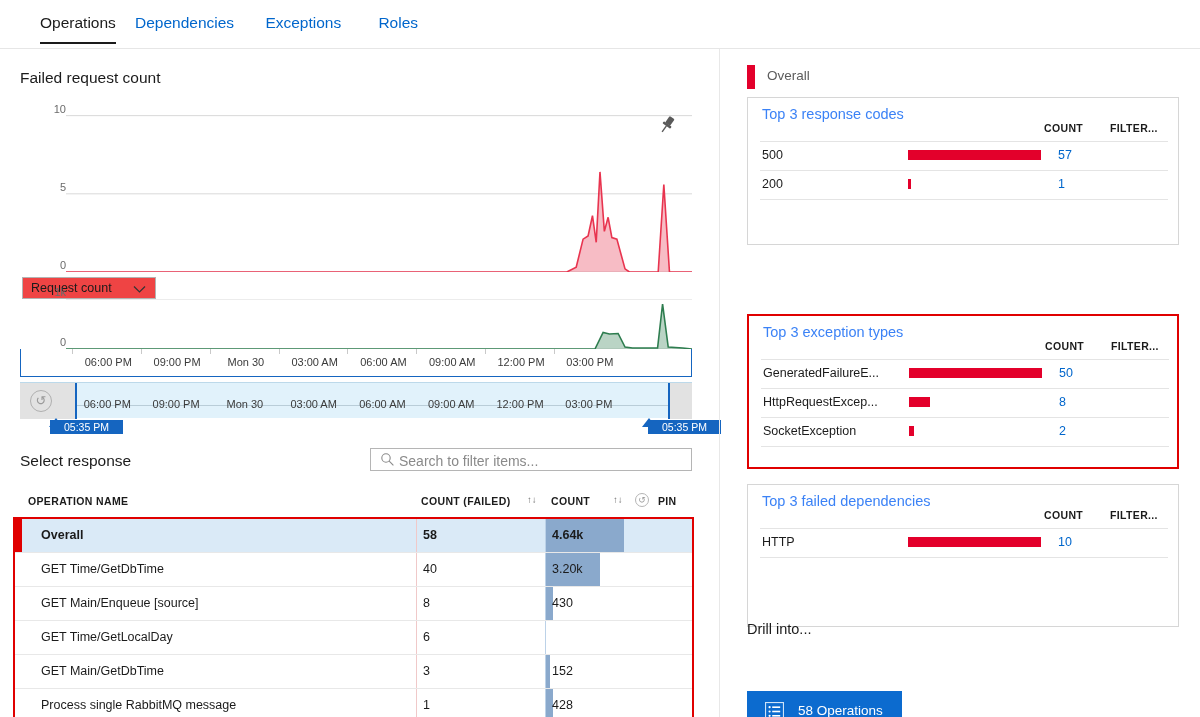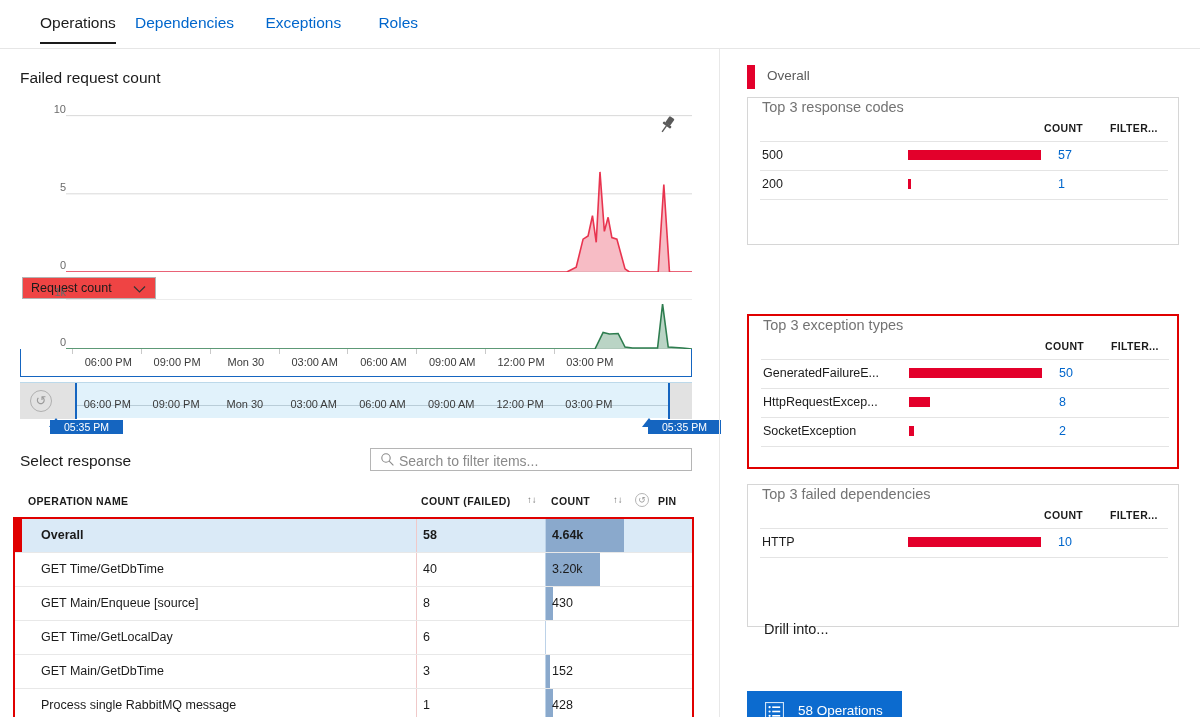--- a/index.html
+++ b/index.html
@@ -129,29 +129,29 @@
   #rightpane { position: absolute; top: 49px; left: 720px; width: 480px; height: 668px; }
   #overall-chip { position: absolute; left: 27px; top: 16px; height: 24px; }
   #overall-chip .swatch { position: absolute; left: 0; top: 0; width: 8px; height: 24px; background: #e3002b; }
   #overall-chip .lbl { position: absolute; left: 20px; top: 3px; font-size: 13.5px; color: #5c5c5c; }
 
   .card {
     position: absolute; left: 27px; width: 432px;
     border: 1px solid #d6d6d6; background: #fff;
   }
   .card.highlight { border: 2px solid #e00000; }
-  .card .ctitle { position: absolute; left: 14px; top: 1px; font-size: 14.5px; color: #737373; }
+  .card .ctitle { position: absolute; left: 14px; top: 8px; font-size: 14.5px; color: #3b82f6; }
   .card .ch { position: absolute; top: 24px; font-size: 10.5px; font-weight: bold; letter-spacing: .35px; color: #1b1b1b; }
   .card .hr { position: absolute; left: 12px; width: 408px; height: 1px; background: #e4e4e4; }
   .crow { position: absolute; left: 0; width: 100%; height: 29px; }
   .crow .name { position: absolute; left: 14px; top: 7px; font-size: 12.5px; color: #1b1b1b; white-space: nowrap; }
   .crow .bar { position: absolute; left: 160px; top: 9px; height: 10px; background: #e3002b; }
   .crow .cnt { position: absolute; left: 310px; top: 7px; font-size: 12.5px; color: #0066cc; cursor: pointer; }
 
-  #drill-label { position: absolute; left: 27px; top: 572px; font-size: 14.5px; color: #1b1b1b; margin-left: 17px; }
+  #drill-label { position: absolute; left: 27px; top: 572px; font-size: 14.5px; color: #1b1b1b; }
   #drill-btn {
     position: absolute; left: 27px; top: 642px; width: 155px; height: 41px;
     background: #0c6bcf; color: #fff; cursor: pointer;
   }
   #drill-btn .btxt { position: absolute; left: 51px; top: 12px; font-size: 13.5px; }
   #drill-btn .bicon { position: absolute; left: 18px; top: 11px; }
 </style>
 </head>
 <body>
 

